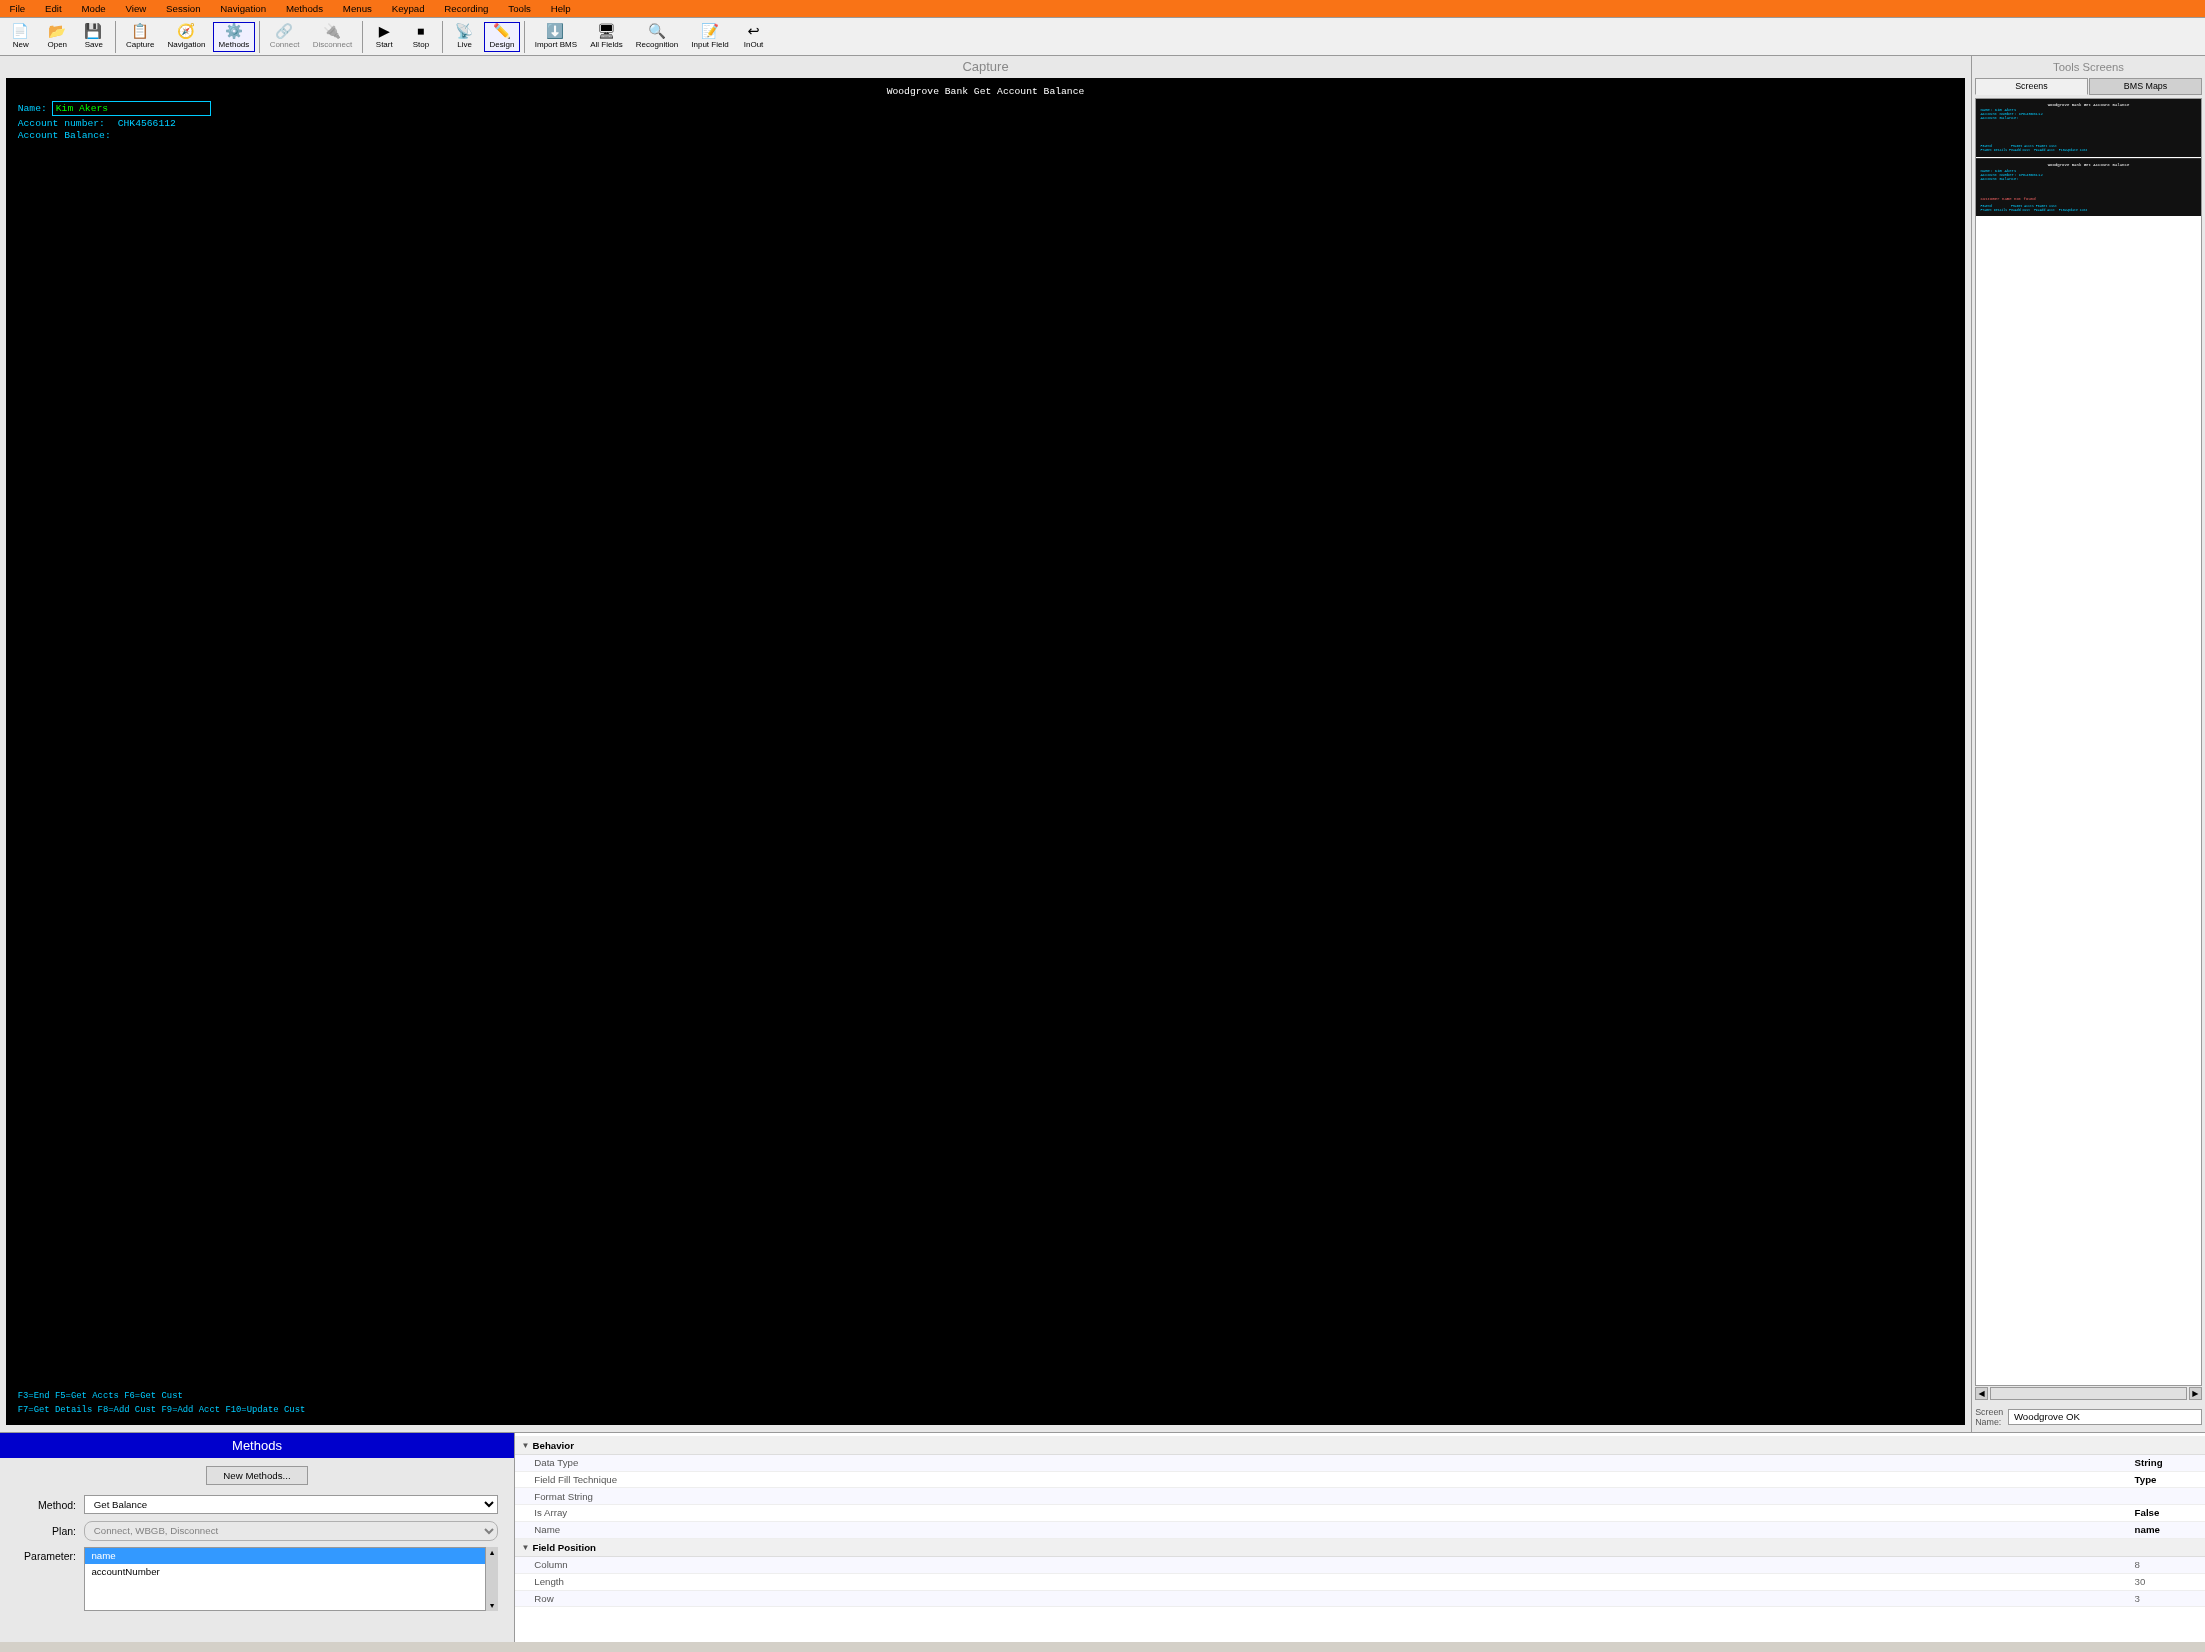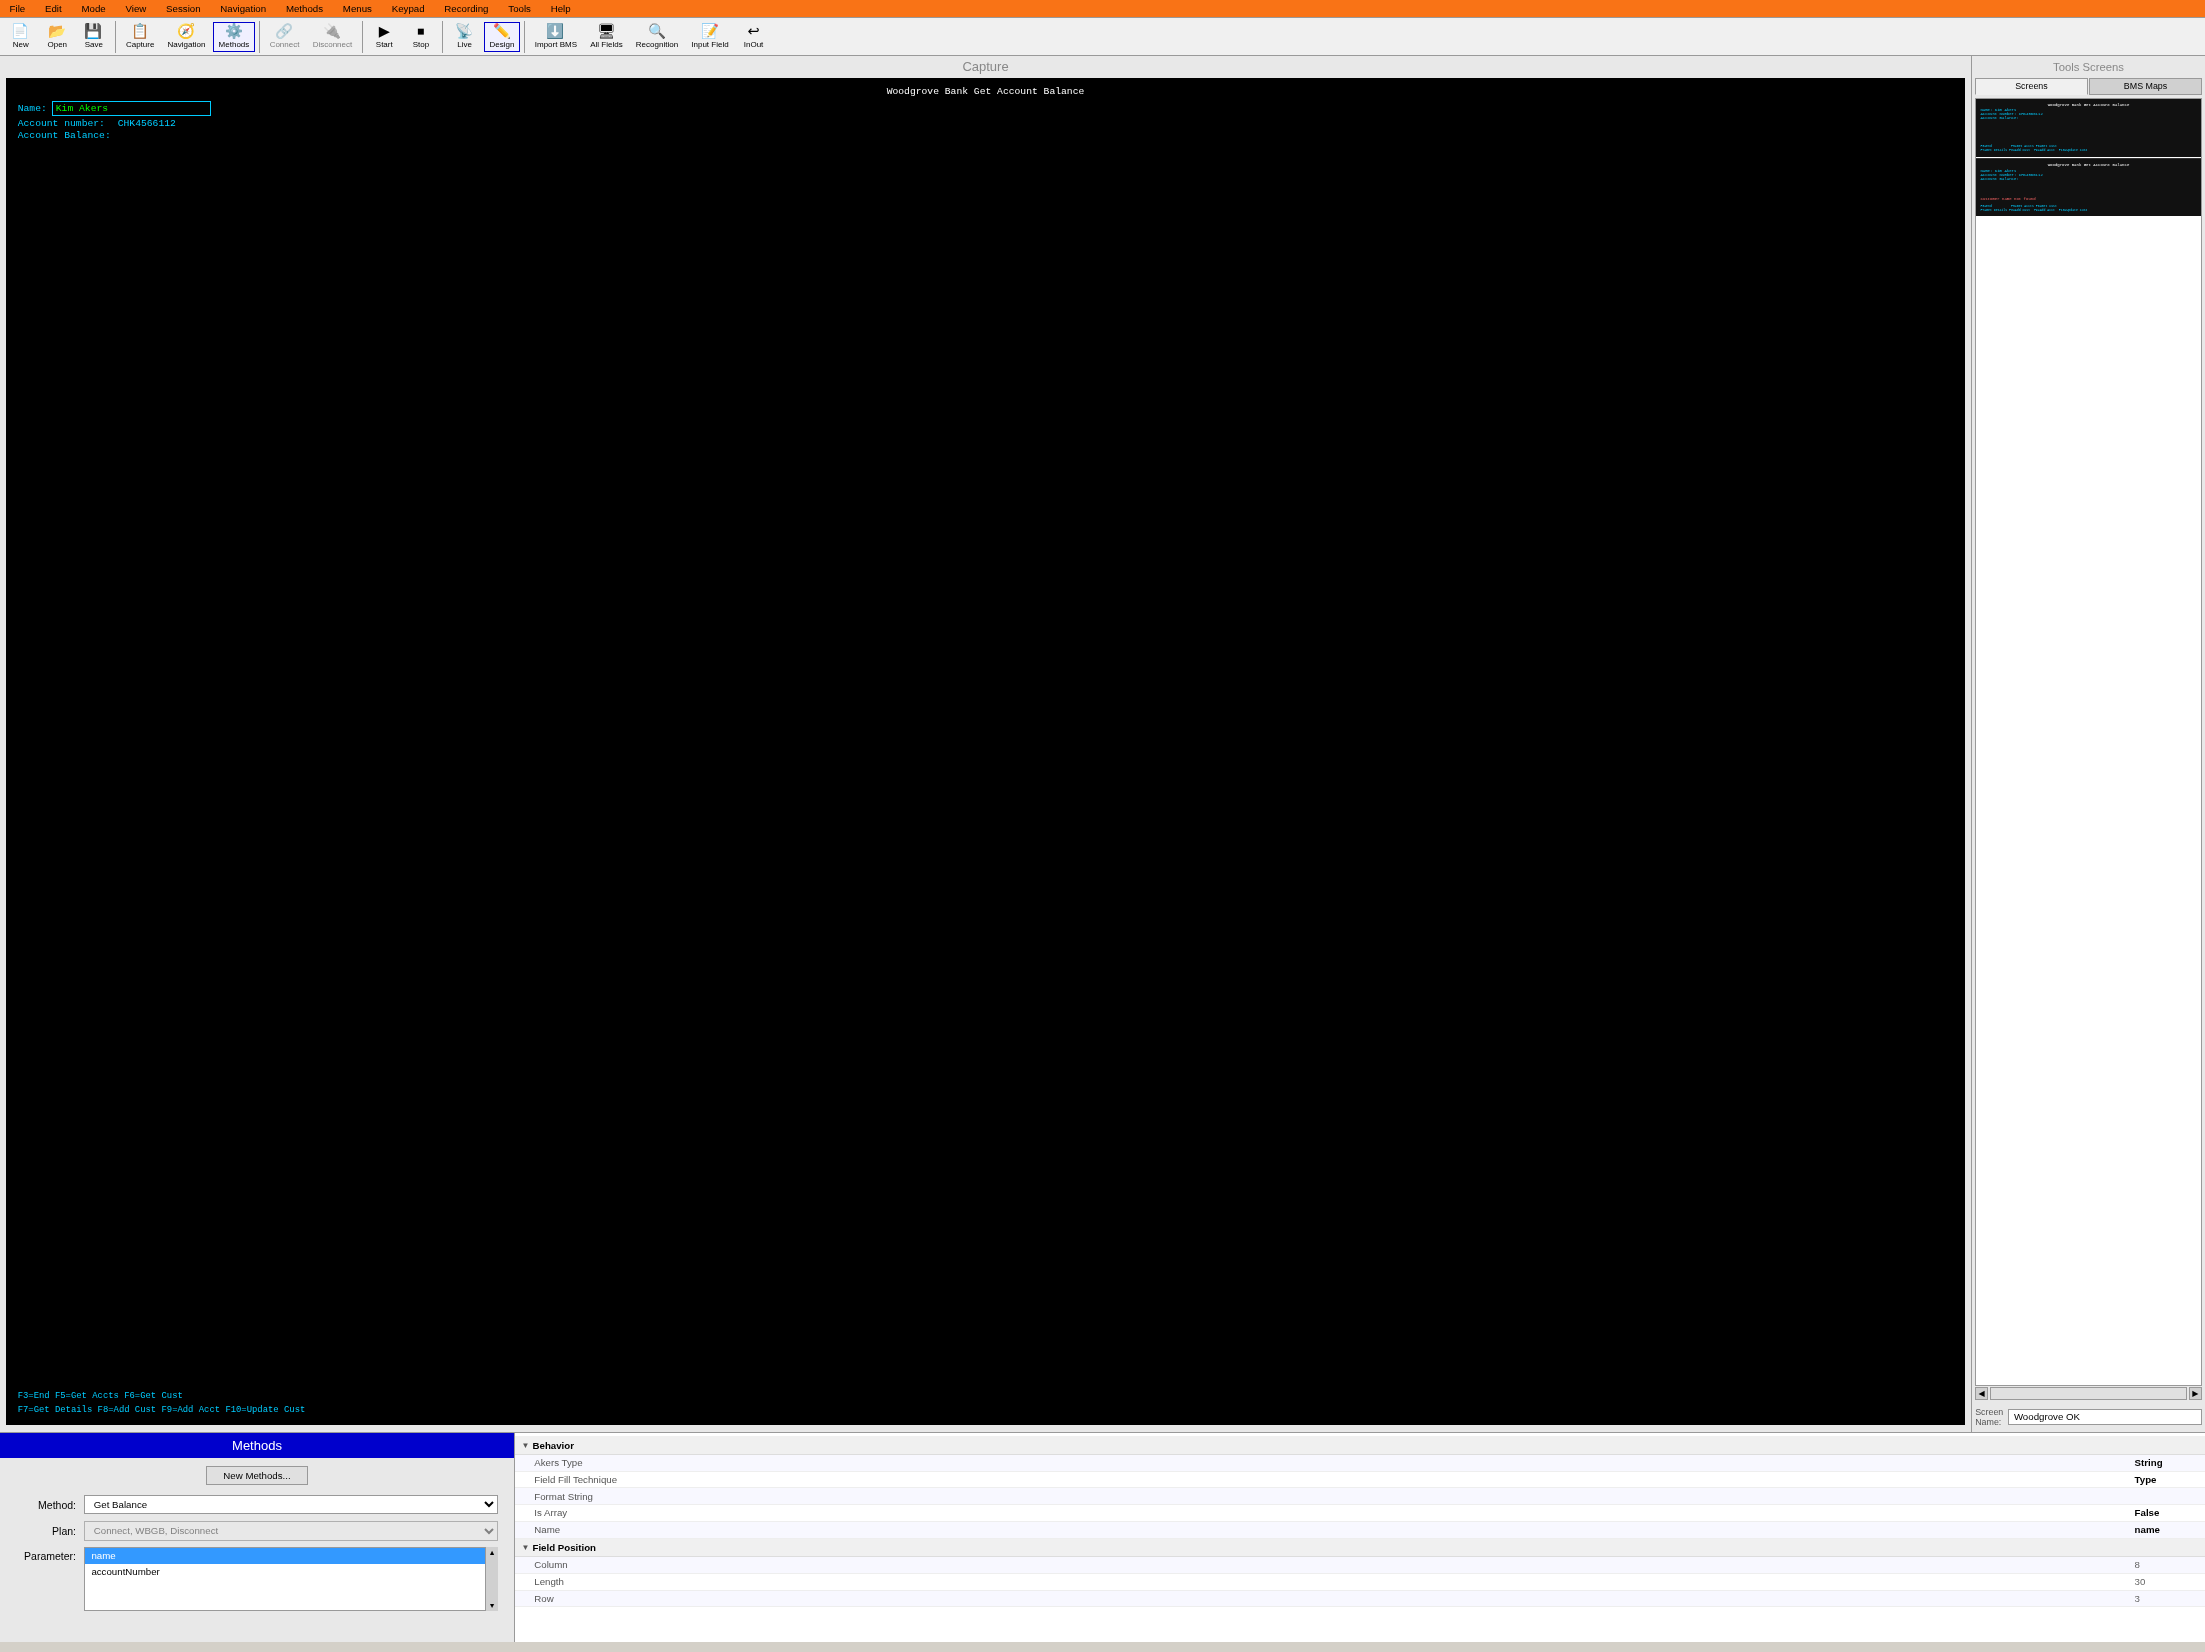--- a/index.html
+++ b/index.html
@@ -267,21 +267,21 @@
       text-align: right;
     }
     .method-select {
       flex: 1;
       padding: 2.4px 4.8px;
       border: 0.8px solid #999;
       background: #fff;
       font-size: 9.7px;
       appearance: auto;
     }
-    .method-select:disabled { background: #e8e8e8; color: #555; }
+    .method-select:disabled { background: #e8e8e8; color: #555; border-radius: 8px; }
 
     
     #param-row {
       display: flex;
       align-items: flex-start;
       gap: 8px;
     }
     #param-label {
       width: 60px;
       font-size: 10.5px;
@@ -543,21 +543,21 @@
       </div>
     </div>
 
     <div id="properties-panel">
 
       <div class="prop-section-header">
         <span class="chevron">▼</span>
         <span>Behavior</span>
       </div>
       <div class="prop-row">
-        <span class="prop-name">Akers Type</span>
+        <span class="prop-name">Data Type</span>
         <span class="prop-value">String</span>
       </div>
       <div class="prop-row">
         <span class="prop-name">Field Fill Technique</span>
         <span class="prop-value">Type</span>
       </div>
       <div class="prop-row">
         <span class="prop-name">Format String</span>
         <span class="prop-value normal"></span>
       </div>

